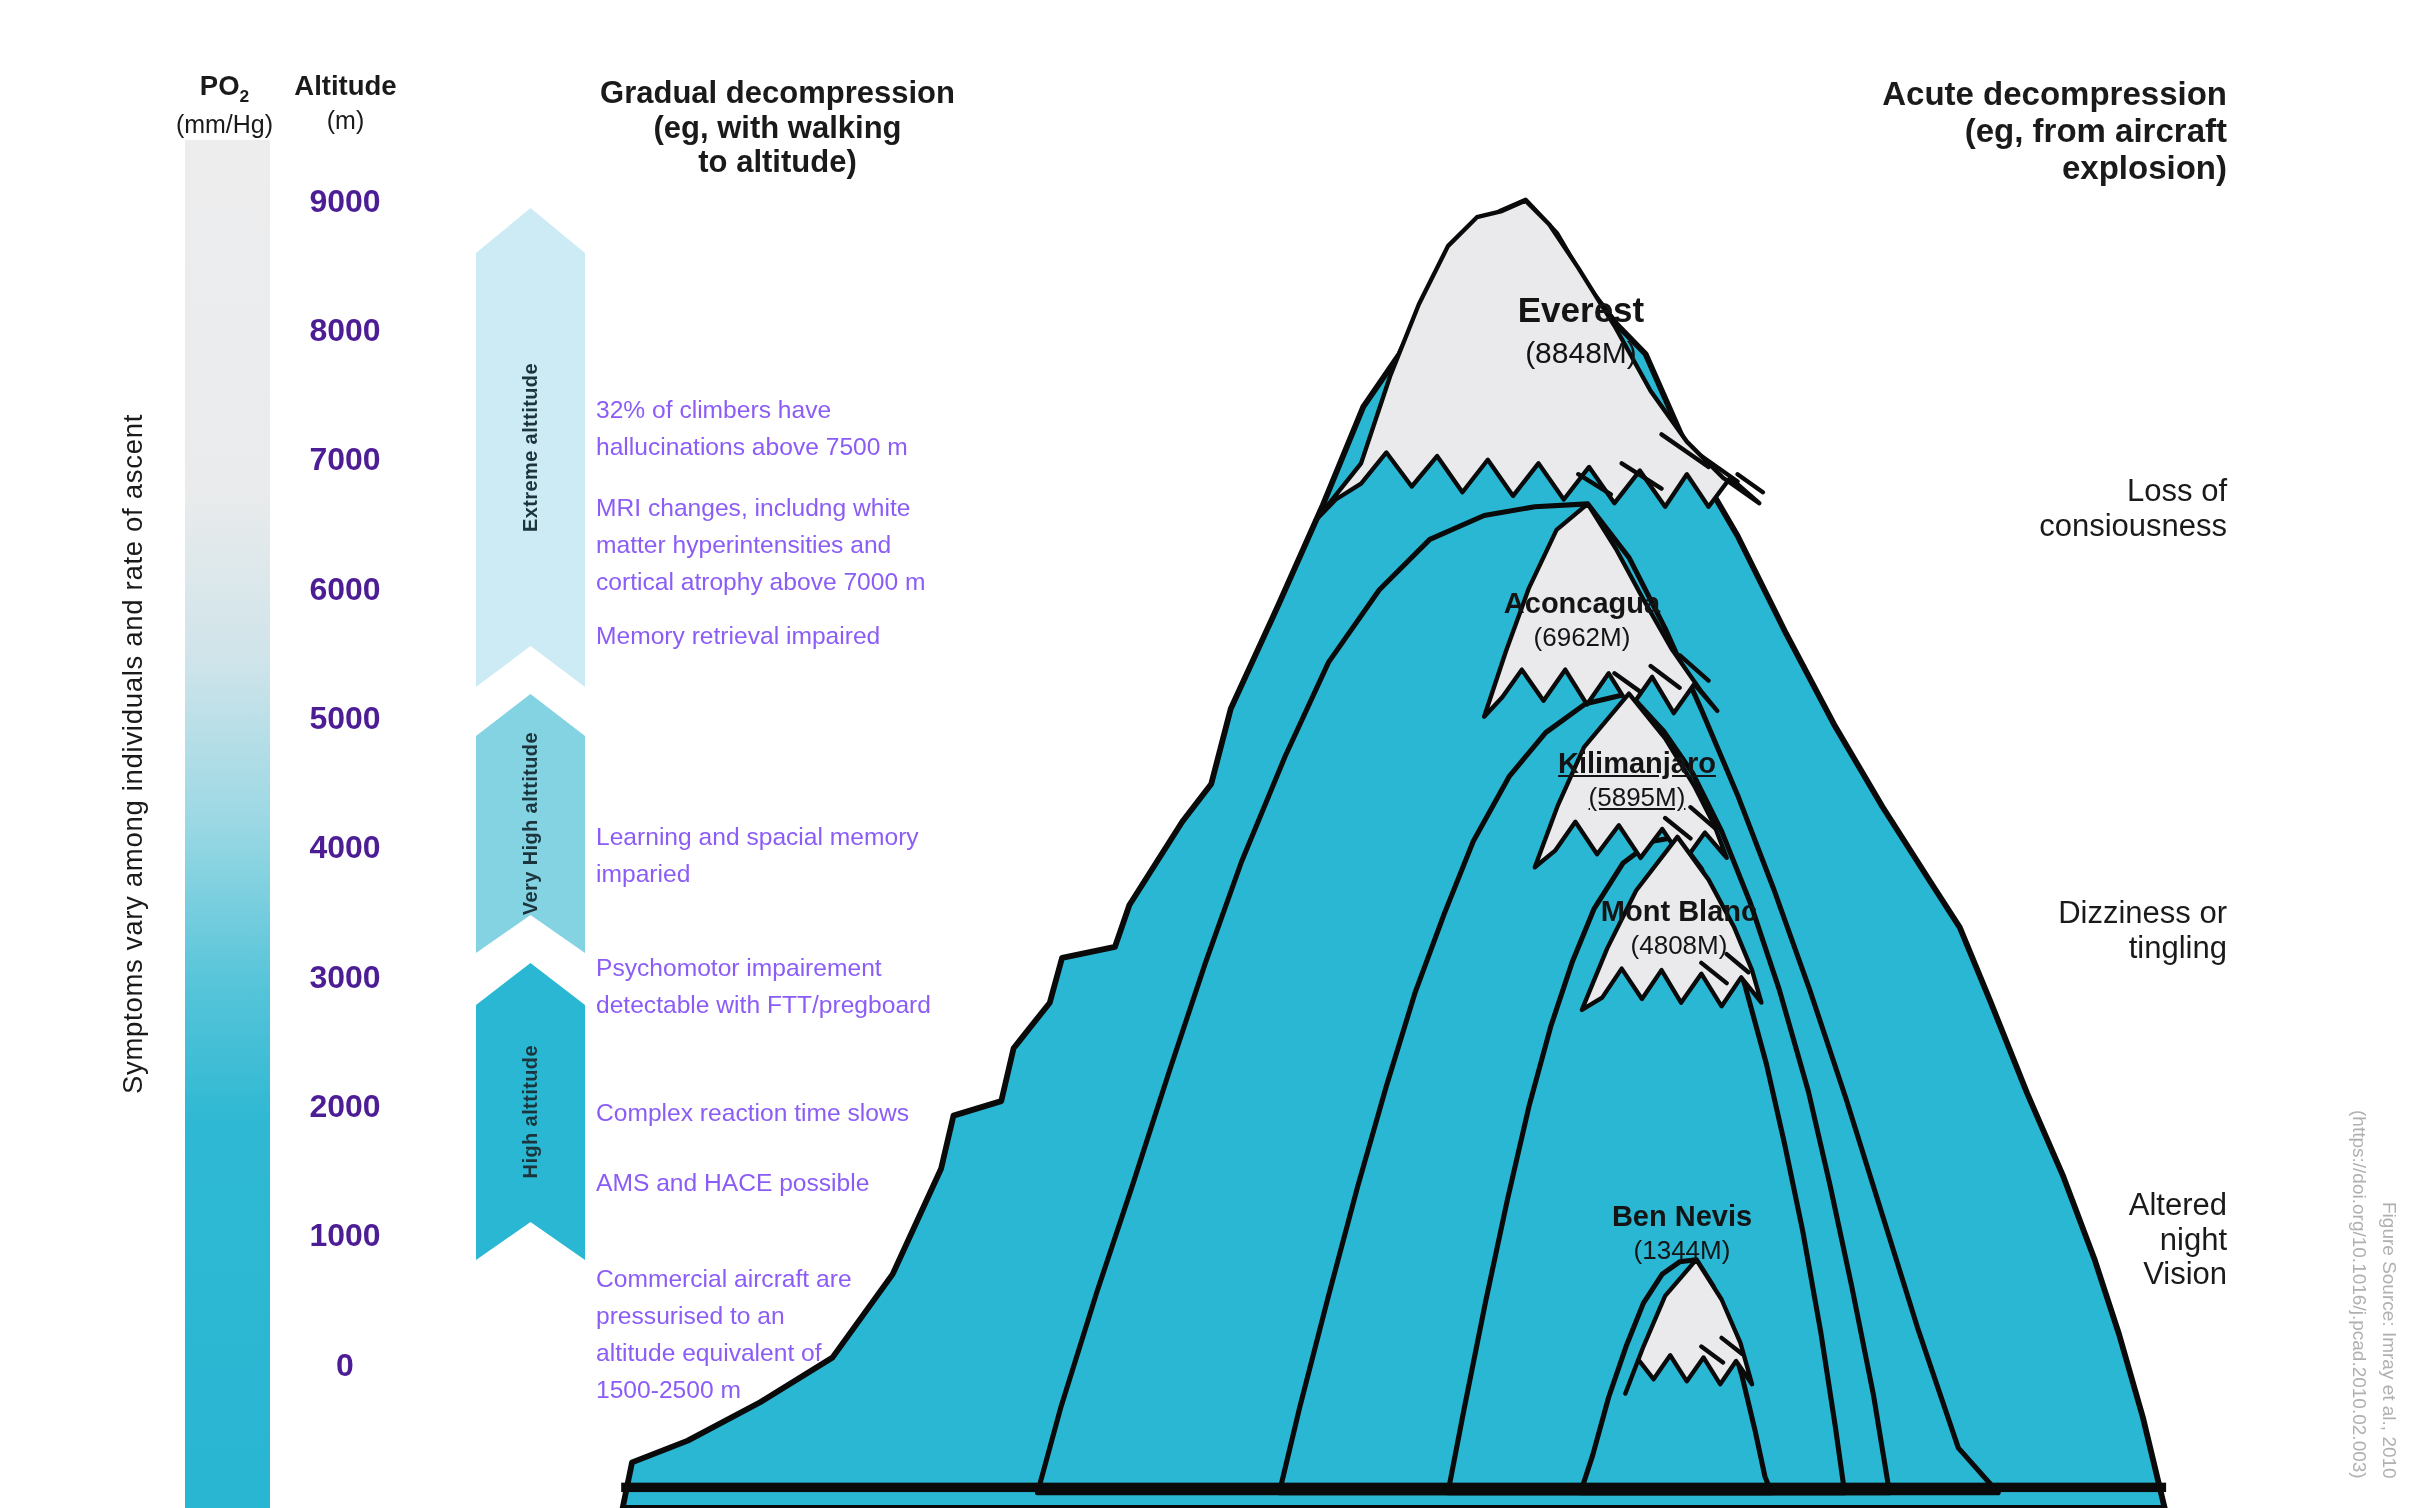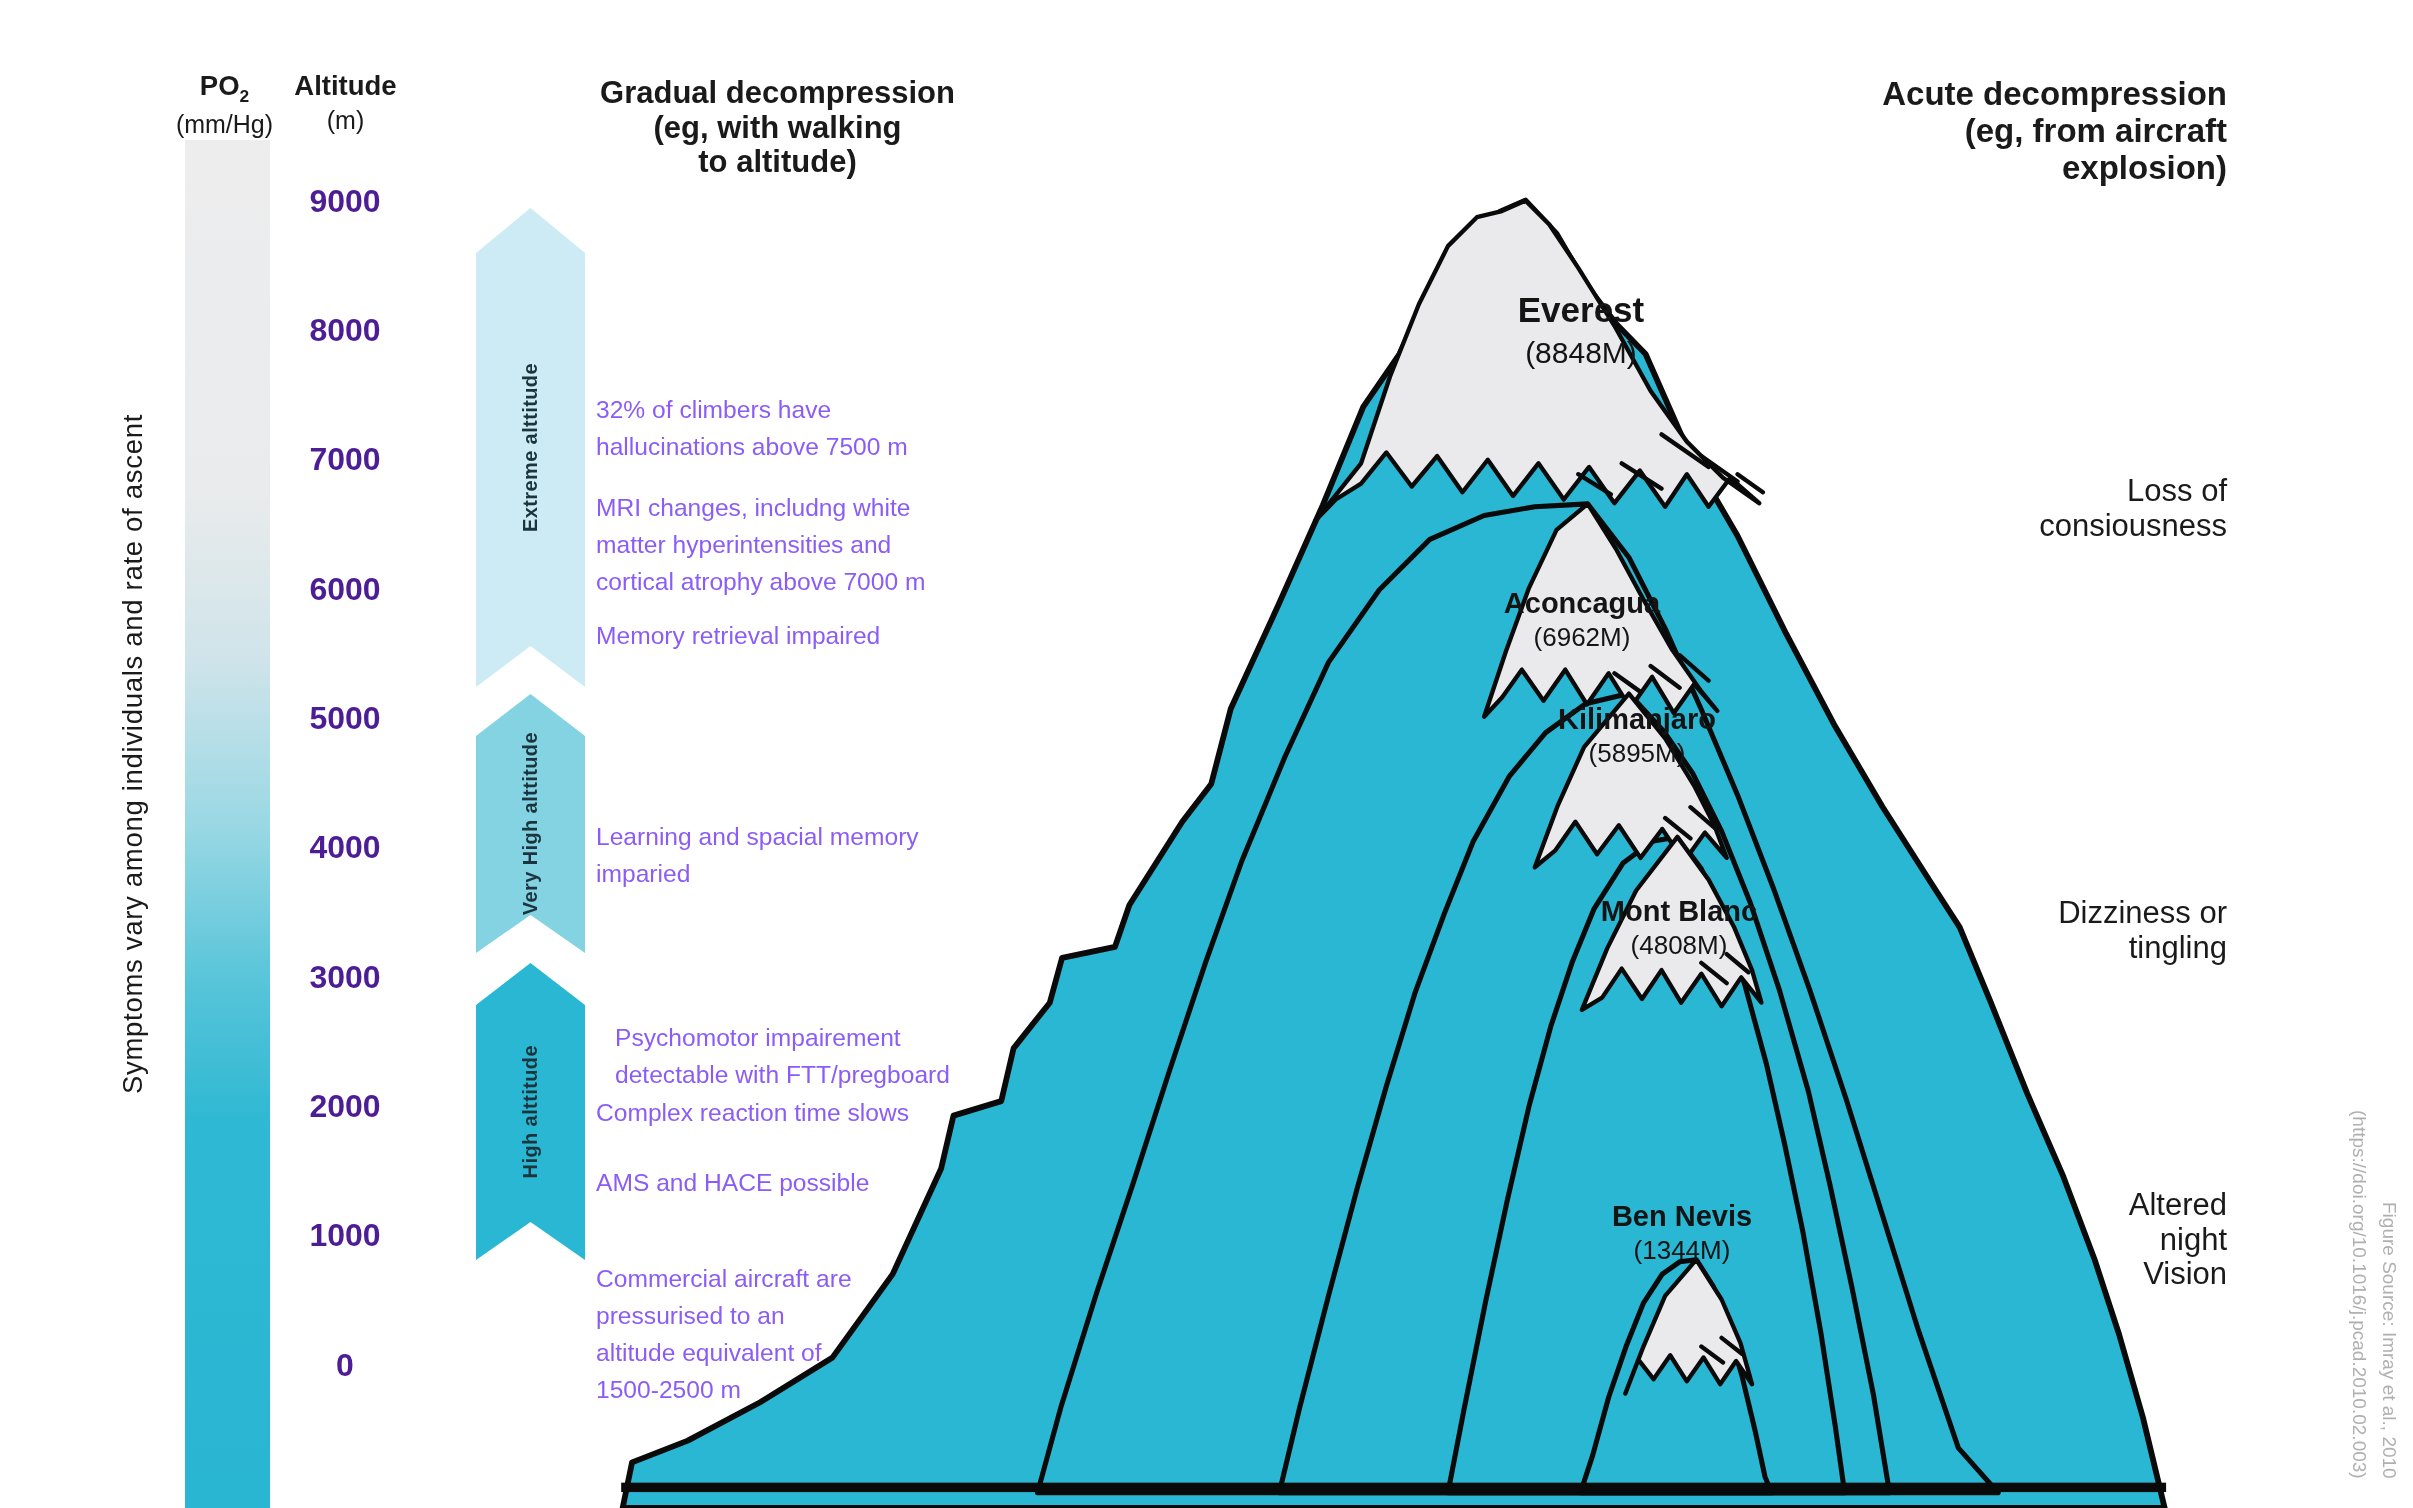--- a/index.html
+++ b/index.html
@@ -74,21 +74,21 @@
 
   
   .note {
     position:absolute; left:596px; width:406px;
     font-size:24.6px; font-weight:500; line-height:1.5; color:#8b5cf6;
   }
   .note-1 { top:392px; }
   .note-2 { top:490px; }
   .note-3 { top:618px; }
   .note-4 { top:819px; }
-  .note-5 { top:1020px;margin-left:19px; }
+  .note-5 { top:950px; }
   .note-6 { top:1095px; }
   .note-7 { top:1165px; }
   .note-8 { top:1261px; }
 
   
   .effect {
     position:absolute; right:186px; width:362px;
     text-align:right; font-size:31px; font-weight:400; line-height:1.12;
   }
   .effect-1 { top:474px; }
@@ -101,21 +101,21 @@
   .mtn-label {
     position:absolute; transform:translateX(-50%);
     text-align:center; z-index:5; color:#141414;
   }
   .mtn-label .mtn-name { font-size:29px; font-weight:700; line-height:1.25; }
   .mtn-label .mtn-elev { font-size:26px; font-weight:500; line-height:1.25; }
   .mtn-label-everest .mtn-name { font-size:35px; line-height:1.3; }
   .mtn-label-everest .mtn-elev { font-size:30px; line-height:1.3; }
   .mtn-label-everest  { left:1581px; top:287px; }
   .mtn-label-aconcagua{ left:1582px; top:585px; }
-  .mtn-label-kilimanjaro{ left:1637px; top:701px; }
+  .mtn-label-kilimanjaro{ left:1637px; top:745px;text-decoration:underline; }
   .mtn-label-montblanc{ left:1679px; top:893px; }
   .mtn-label-bennevis { left:1682px; top:1198px; }
 
   
   .source-caption {
     position:absolute; right:8.7px; bottom:29px; height:594px;
     writing-mode:vertical-rl;
     font-size:19px; color:#b0b0b0; line-height:1.6;
     text-align:end;
   }

